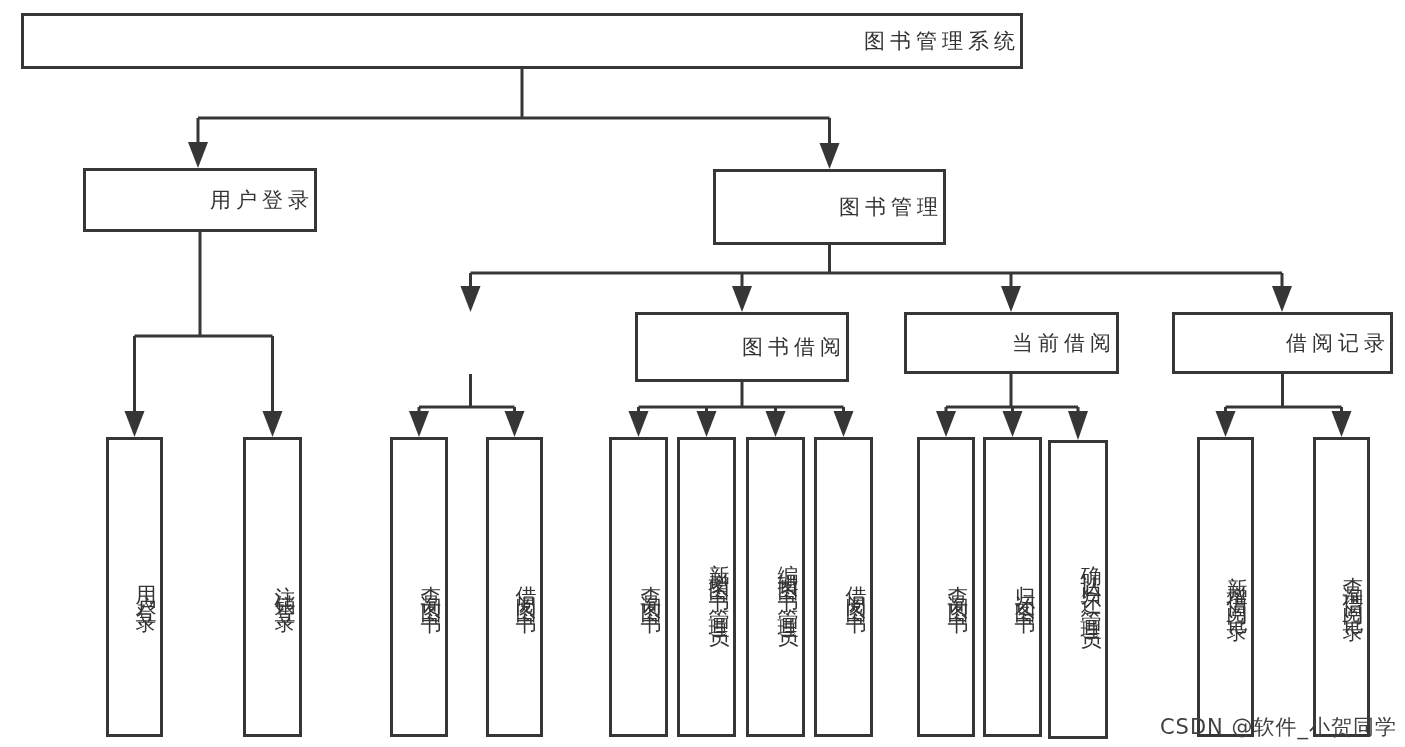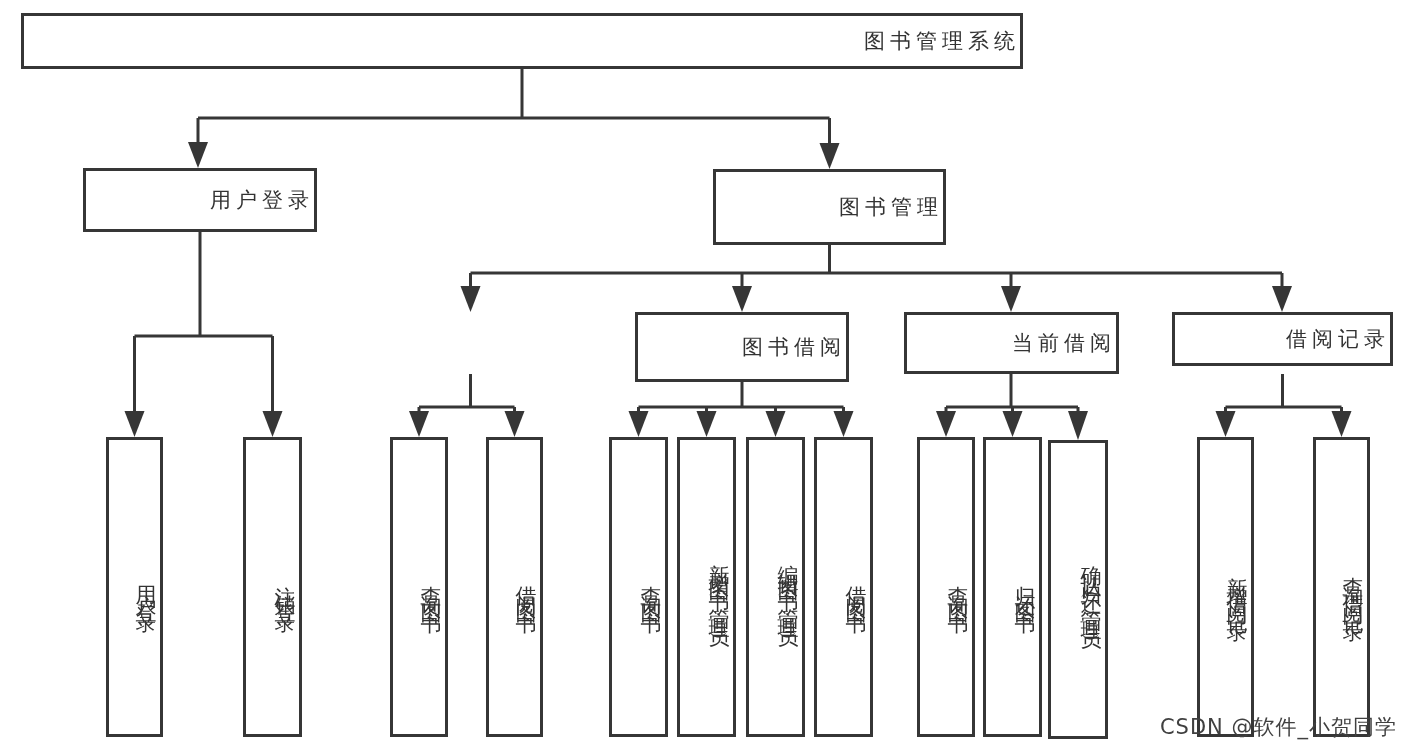--- a/index.html
+++ b/index.html
@@ -99,21 +99,21 @@
   <div class="box" style="left:713px;top:169px;width:233px;height:76px">
     <span>图书管理</span>
   </div>
 
   <div class="box" style="left:635px;top:312px;width:214px;height:70px">
     <span>图书借阅</span>
   </div>
   <div class="box" style="left:904px;top:312px;width:215px;height:62px">
     <span>当前借阅</span>
   </div>
-  <div class="box" style="left:1172px;top:312px;width:221px;height:54px">
+  <div class="box" style="left:1172px;top:312px;width:221px;height:62px">
     <span>借阅记录</span>
   </div>
 
   <div class="box v" style="left:106px;top:437px;width:57px;height:300px">
     <span>用户登录</span>
   </div>
   <div class="box v" style="left:243px;top:437px;width:59px;height:300px">
     <span>注销登录</span>
   </div>
 

